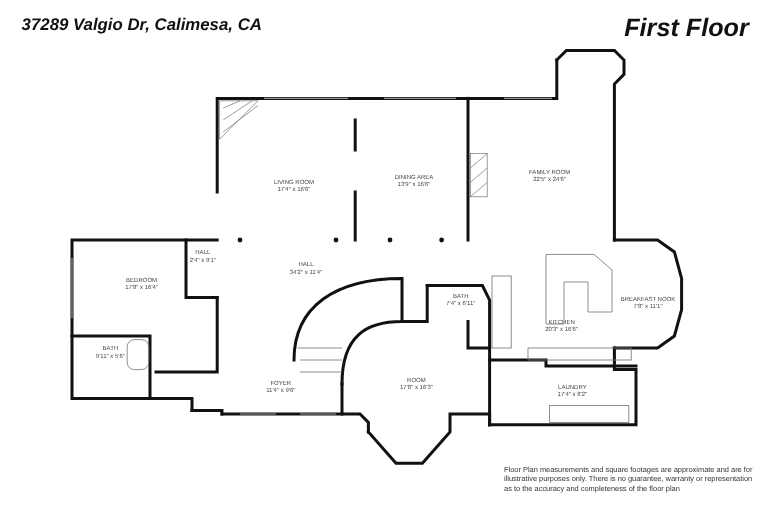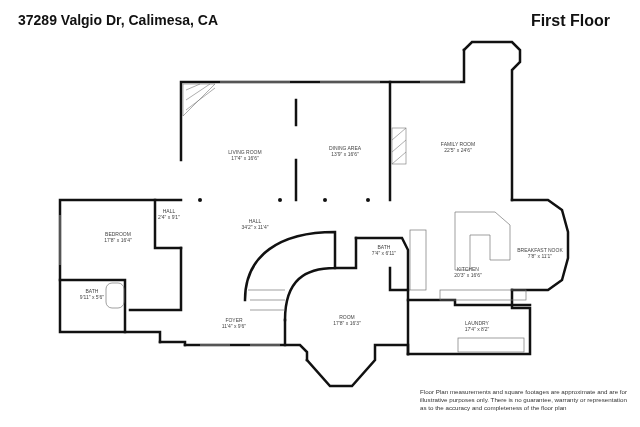--- a/index.html
+++ b/index.html
@@ -1,19 +1,19 @@
 <!DOCTYPE html>
 <html><head>
 <meta charset="utf-8">
 <style>
   html,body{margin:0;padding:0;background:#fff;}
   body{width:640px;height:427px;position:relative;overflow:hidden;font-family:"Liberation Sans",sans-serif;}
-  .title{position:absolute;top:12px;font-weight:bold;font-size:14px;color:#111;}
+  .title{position:absolute;top:12px;font-weight:bold;font-size:14px;color:#111;font-style:italic;}
   #addr{left:18px;}
-  #floor{right:30px;font-size:16px;}
+  #floor{right:16px;font-size:21px;}
   svg{position:absolute;left:0;top:0;}
   .lbl{position:absolute;font-size:5px;color:#444;text-align:center;line-height:6px;white-space:nowrap;transform:translateX(-50%);}
   .disc{position:absolute;left:420px;top:388px;width:214px;font-size:6.2px;color:#333;line-height:8px;}
 </style>
 </head>
 <body>
 
 <div class="title" id="addr">37289 Valgio Dr, Calimesa, CA</div>
 <div class="title" id="floor">First Floor</div>
 

